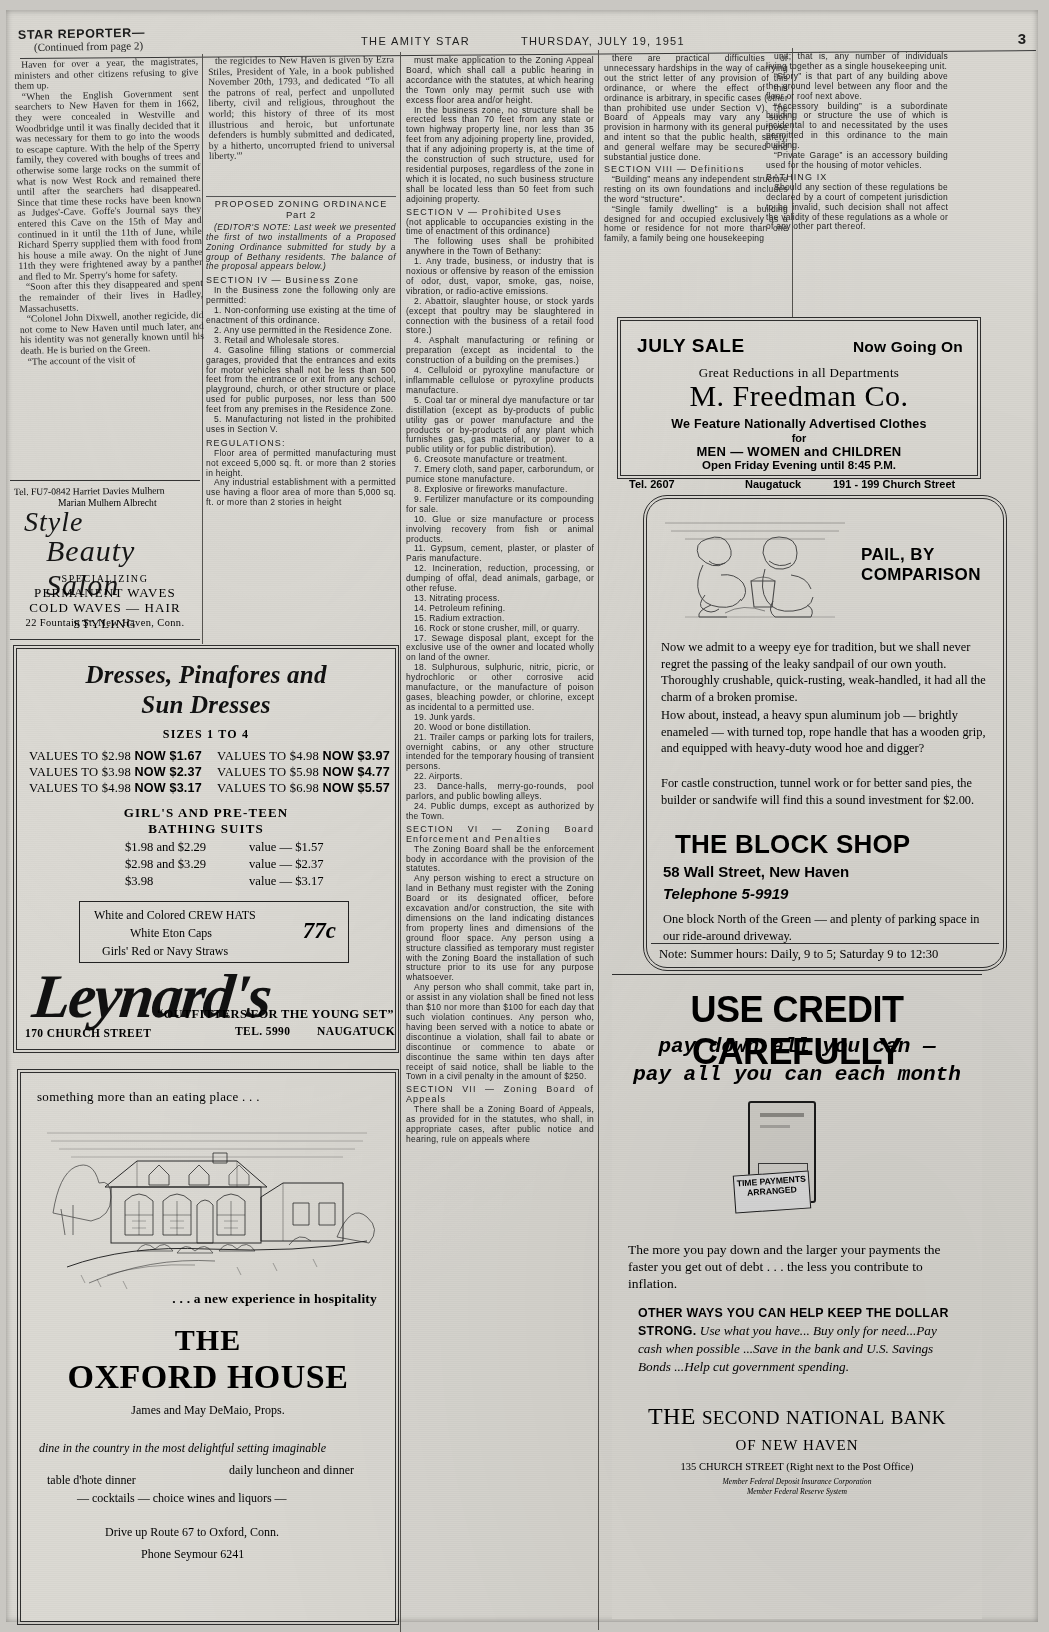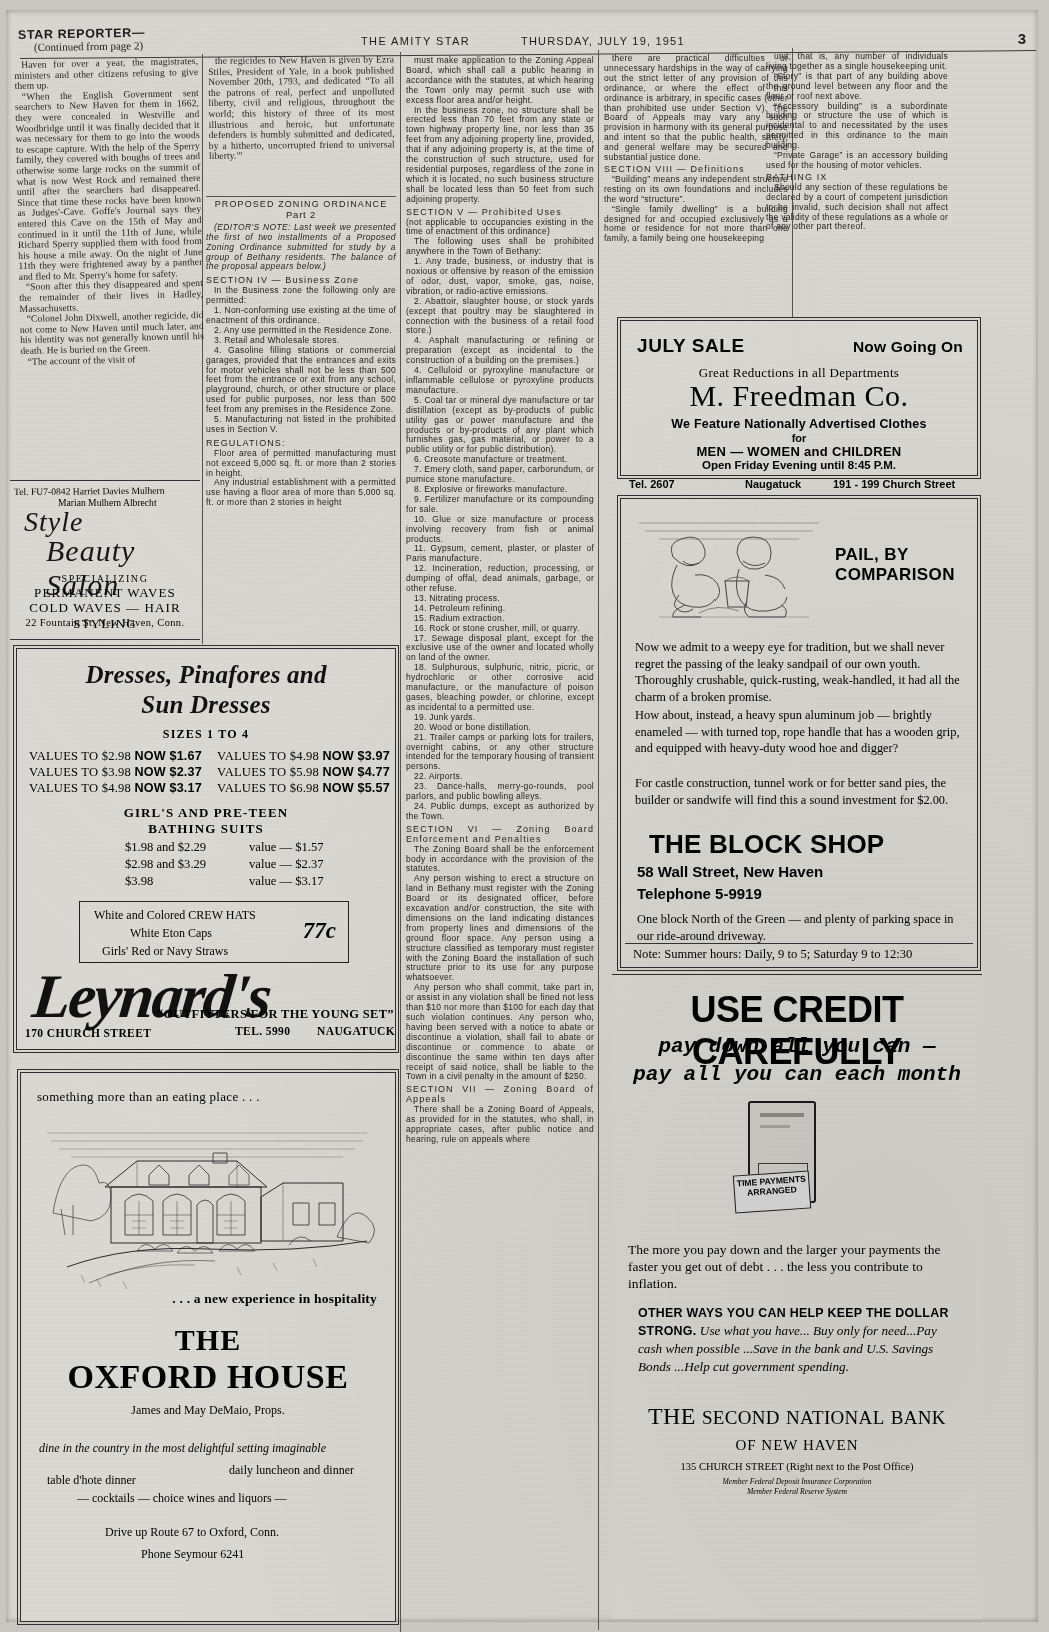--- a/index.html
+++ b/index.html
@@ -388,21 +388,21 @@
     <div class="name ctr" style="position:absolute;left:0;top:58px;width:356px;">M. Freedman Co.</div>
     <div class="feat ctr" style="position:absolute;left:0;top:96px;width:356px;">We Feature Nationally Advertised Clothes</div>
     <div class="for ctr" style="position:absolute;left:0;top:111px;width:356px;">for</div>
     <div class="mwc ctr" style="position:absolute;left:0;top:123px;width:356px;">MEN — WOMEN and CHILDREN</div>
     <div class="open ctr" style="position:absolute;left:0;top:138px;width:356px;">Open Friday Evening until 8:45 P.M.</div>
     <div class="ft" style="position:absolute;left:8px;top:157px;">Tel. 2607</div>
     <div class="ft" style="position:absolute;left:124px;top:157px;">Naugatuck</div>
     <div class="ft" style="position:absolute;left:212px;top:157px;">191 - 199 Church Street</div>
   </div>
 
-  <div class="ad box2" id="block" style="left:614px;top:488px;width:356px;height:468px;">
+  <div class="ad box2" id="block" style="left:640px;top:488px;width:356px;height:468px;border-radius:21px;">
 
     <svg style="position:absolute;left:8px;top:14px;" width="200" height="110" viewBox="0 0 200 110">
       <g stroke="#4a4a4a" fill="none" stroke-width="1">
         <g opacity=".4">
           <path d="M10 10 H190 M16 18 H184 M30 26 H170"></path>
         </g>
 
         <path d="M44 44 q-6 -14 8 -18 q16 -6 22 6 q6 12 -4 18 q-12 8 -26 -6 z"></path>
         <path d="M54 48 q6 6 16 2"></path>
         <path d="M48 52 q-8 16 -4 28 q4 12 20 14 q16 2 22 -8"></path>
@@ -425,21 +425,21 @@
     </svg>
 
     <div class="pail" style="position:absolute;left:214px;top:46px;">PAIL, BY COMPARISON</div>
 
     <div class="body" style="position:absolute;left:14px;top:140px;width:330px;">Now we admit to a weepy eye for tradition, but we shall never regret the passing of the leaky sandpail of our own youth. Thoroughly crushable, quick-rusting, weak-handled, it had all the charm of a broken promise.</div>
     <div class="body" style="position:absolute;left:14px;top:208px;width:330px;">How about, instead, a heavy spun aluminum job — brightly enameled — with turned top, rope handle that has a wooden grip, and equipped with heavy-duty wood hoe and digger?</div>
     <div class="body" style="position:absolute;left:14px;top:276px;width:330px;">For castle construction, tunnel work or for better sand pies, the builder or sandwife will find this a sound investment for $2.00.</div>
 
     <div class="name" style="position:absolute;left:14px;top:330px;margin-left:14px;">THE BLOCK SHOP</div>
     <div class="addr" style="position:absolute;left:16px;top:364px;">58 Wall Street, New Haven</div>
-    <div class="tel" style="position:absolute;left:16px;top:386px;">Telephone 5-9919</div>
+    <div class="tel" style="position:absolute;left:16px;top:386px;font-style:italic;">Telephone 5-9919</div>
     <div class="body" style="position:absolute;left:16px;top:412px;width:330px;">One block North of the Green — and plenty of parking space in our ride-around driveway.</div>
     <div style="position:absolute;left:4px;top:444px;width:348px;border-top:1.2px solid #333;"></div>
     <div class="note" style="position:absolute;left:12px;top:448px;">Note: Summer hours: Daily, 9 to 5; Saturday 9 to 12:30</div>
   </div>
 
   <div class="ad" id="credit" style="left:606px;top:964px;width:370px;height:644px;border-top:1.6px solid #2e2e2e;">
     <div class="hd ctr" style="position:absolute;left:0;top:14px;width:370px;">USE CREDIT CAREFULLY</div>
     <div class="sub ctr" style="position:absolute;left:0;top:60px;width:370px;">pay down all you can —</div>
     <div class="sub ctr" style="position:absolute;left:0;top:88px;width:370px;">pay all you can each month</div>
 

